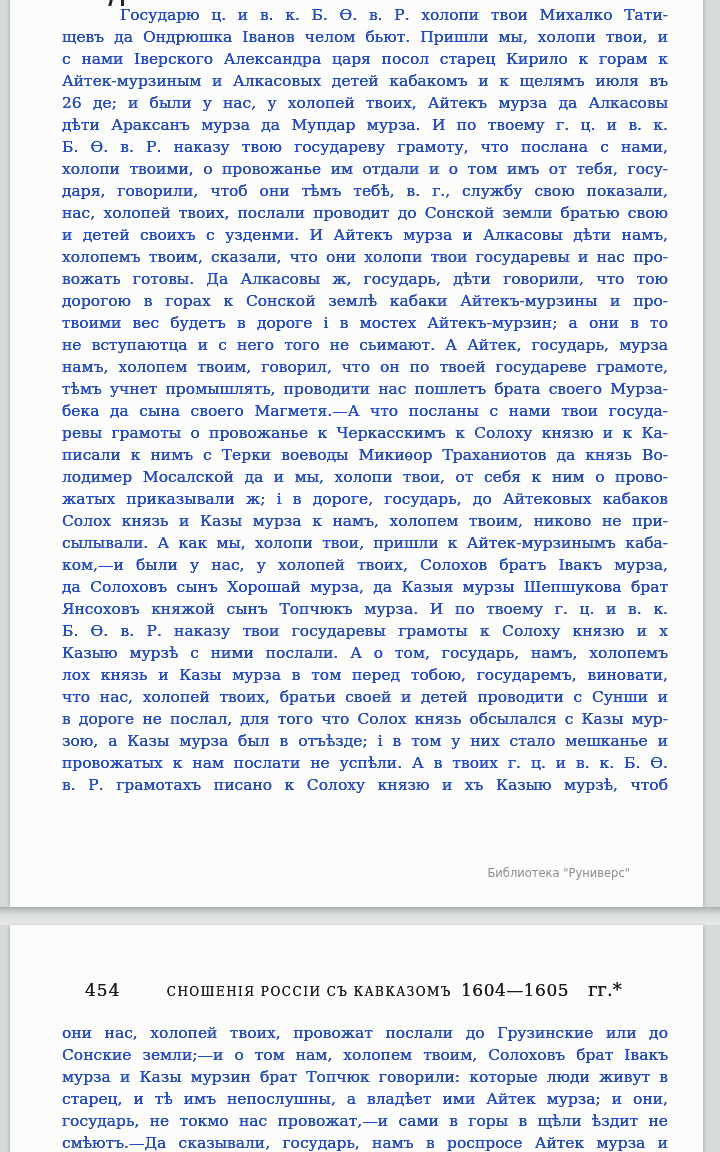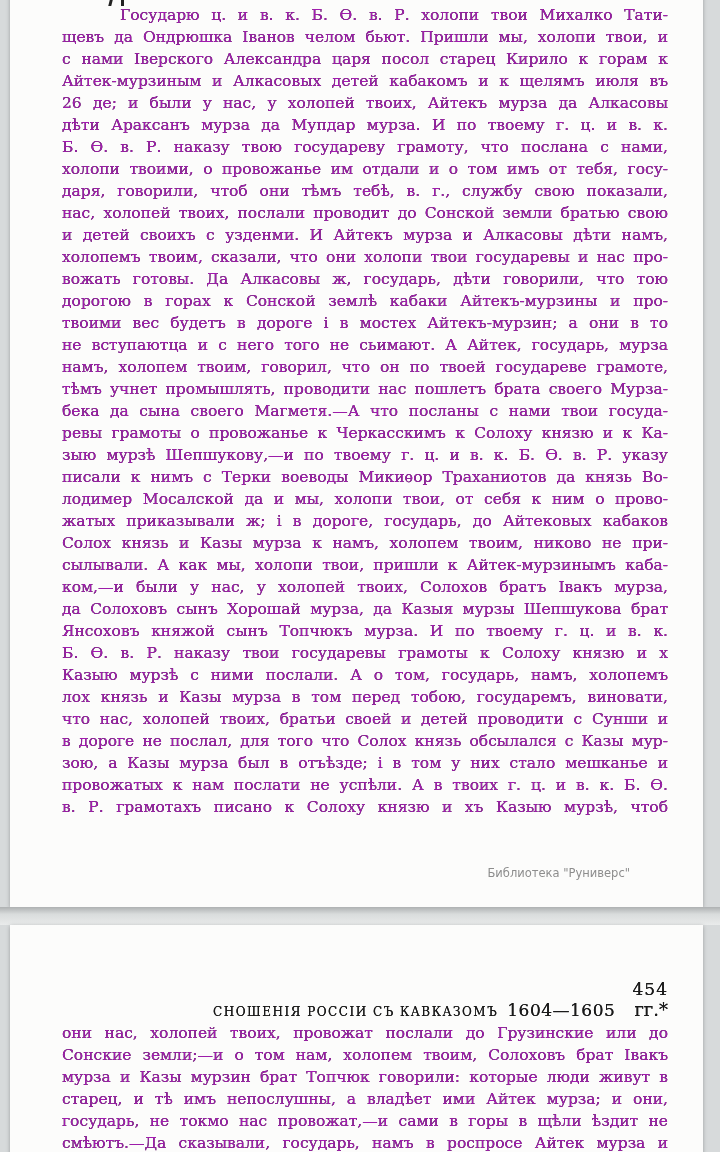--- a/index.html
+++ b/index.html
@@ -22,21 +22,21 @@
   #page1 { top: -12px; height: 919px; }
   #page2 { top: 925px; height: 400px; }
   .page-gap {
     position: absolute;
     left: 0; top: 907px; width: 720px; height: 18px;
     background: linear-gradient(#aeb1b2, #d9dcdc 40%, #e9ebeb);
   }
   .textblock {
     position: absolute;
     left: 52px; right: 35px;
-    color: #a21caf;
+    color: #1d4ed8;
     font-size: 15.5px;
     line-height: 22px;
     text-shadow: 0 0 0.35px #1a1a1a;
   }
   .p1-lines { top: 16px; }
   .p2-lines { top: 97px; }
   .line {
     text-align: justify;
     text-align-last: justify;
     -moz-text-align-last: justify;
@@ -50,24 +50,23 @@
     top: 878px; right: 73px;
     font-family: "DejaVu Sans", sans-serif;
     font-size: 11.5px;
     color: #8d8d8d;
     text-shadow: none;
   }
   .p2-header {
     position: absolute;
     top: 54px; left: 52px; right: 35px;
     display: flex;
-    align-items: flex-end;
+    align-items: center;
     color: #1a1a1a;
     text-shadow: 0 0 0.35px #1a1a1a;
-    flex-direction: column;
   }
   .page-num {
     font-size: 17px;
     letter-spacing: 1px;
     margin-left: 23px;
   }
   .header-center {
     flex: 1;
     text-align: center;
     white-space: nowrap;
@@ -126,21 +125,20 @@
       <div class="line">и детей своихъ с узденми. И Айтекъ мурза и Алкасовы дѣти намъ,</div>
       <div class="line">холопемъ твоим, сказали, что они холопи твои государевы и нас про-</div>
       <div class="line">вожать готовы. Да Алкасовы ж, государь, дѣти говорили, что тою</div>
       <div class="line">дорогою в горах к Сонской землѣ кабаки Айтекъ-мурзины и про-</div>
       <div class="line">твоими вес будетъ в дороге і в мостех Айтекъ-мурзин; а они в то</div>
       <div class="line">не вступаютца и с него того не сьимают. А Айтек, государь, мурза</div>
       <div class="line">намъ, холопем твоим, говорил, что он по твоей государеве грамоте,</div>
       <div class="line">тѣмъ учнет промышлять, проводити нас пошлетъ брата своего Мурза-</div>
       <div class="line">бека да сына своего Магметя.—А что посланы с нами твои госуда-</div>
       <div class="line">ревы грамоты о провожанье к Черкасскимъ к Солоху князю и к Ка-</div>
-      <div class="line">зыю мурзѣ Шепшукову,—и по твоему г. ц. и в. к. Б. Ѳ. в. Р. указу</div>
       <div class="line">писали к нимъ с Терки воеводы Микиѳор Траханиотов да князь Во-</div>
       <div class="line">лодимер Мосалской да и мы, холопи твои, от себя к ним о прово-</div>
       <div class="line">жатых приказывали ж; і в дороге, государь, до Айтековых кабаков</div>
       <div class="line">Солох князь и Казы мурза к намъ, холопем твоим, никово не при-</div>
       <div class="line">сылывали. А как мы, холопи твои, пришли к Айтек-мурзинымъ каба-</div>
       <div class="line">ком,—и были у нас, у холопей твоих, Солохов братъ Івакъ мурза,</div>
       <div class="line">да Солоховъ сынъ Хорошай мурза, да Казыя мурзы Шепшукова брат</div>
       <div class="line">Янсоховъ княжой сынъ Топчюкъ мурза. И по твоему г. ц. и в. к.</div>
       <div class="line">Б. Ѳ. в. Р. наказу твои государевы грамоты к Солоху князю и х</div>
       <div class="line">Казыю мурзѣ с ними послали. А о том, государь, намъ, холопемъ</div>

